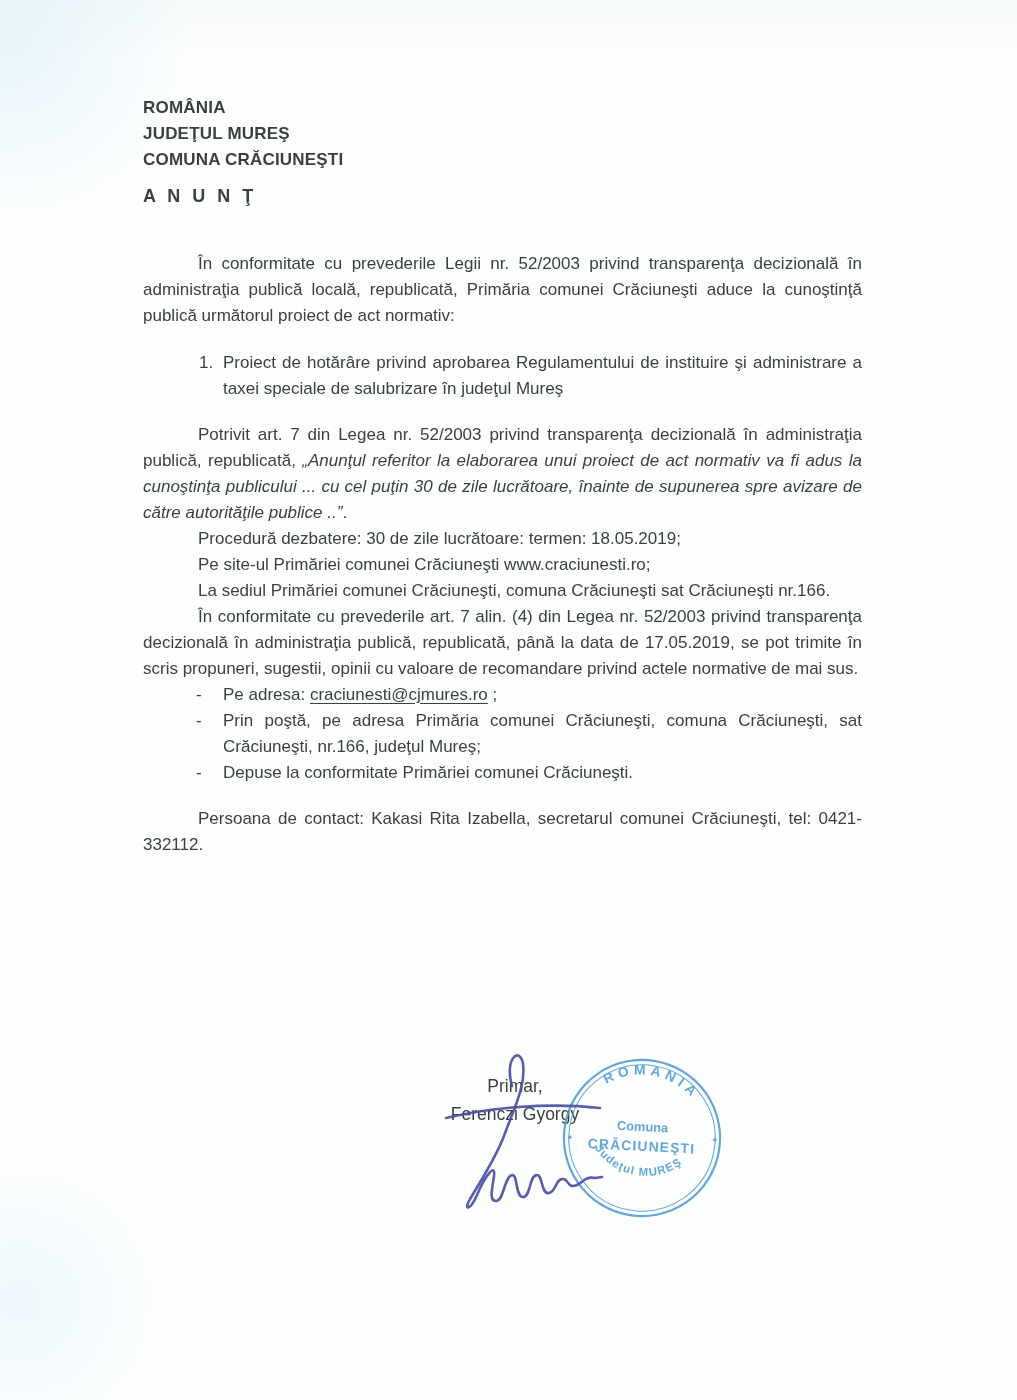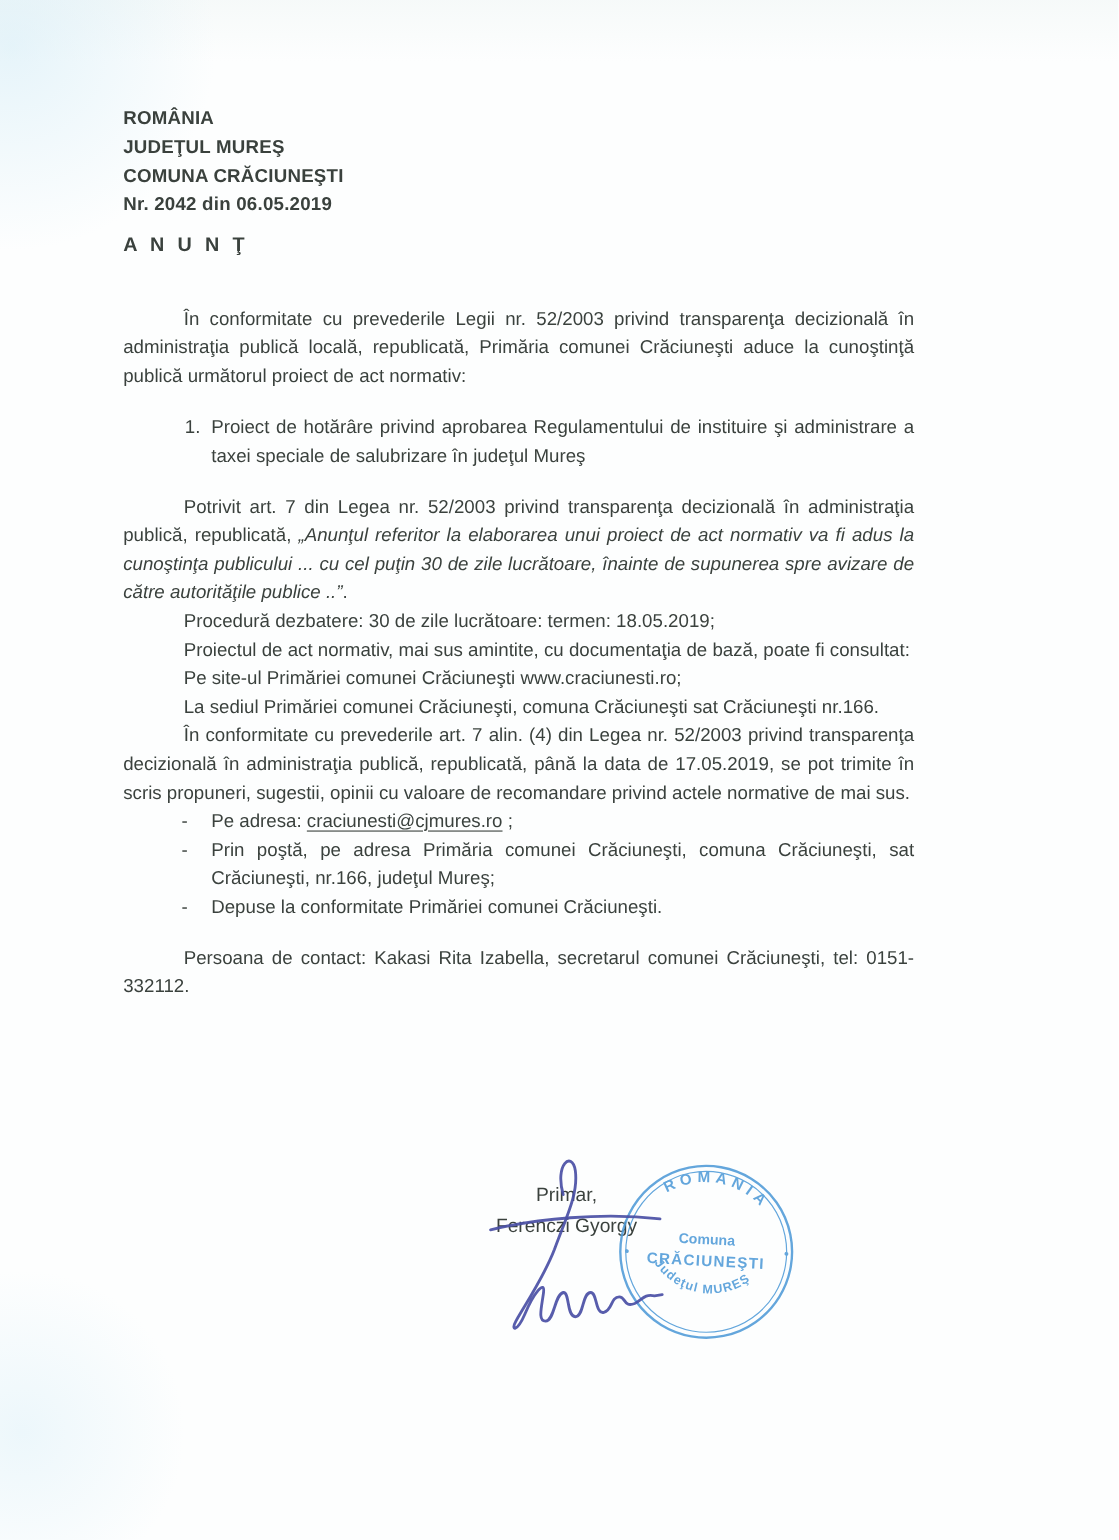--- a/index.html
+++ b/index.html
@@ -20,21 +20,21 @@
     content:"";
     position:absolute;inset:0;
     background:
       radial-gradient(circle at 1% 3%, rgba(202,232,245,.45), rgba(202,232,245,0) 11%),
       radial-gradient(circle at 2% 93%, rgba(206,234,246,.35), rgba(206,234,246,0) 9%),
       linear-gradient(to bottom, rgba(225,236,235,.25), rgba(225,236,235,0) 4%);
     pointer-events:none;
   }
   .content{
     position:absolute;
-    left:112px;top:95px;width:719px;
+    left:143px;top:95px;width:719px;
     font-size:17px;line-height:26px;
   }
   .hdr-line{font-weight:bold;letter-spacing:.2px;}
   .doc-title{
     font-weight:bold;
     font-size:18px;
     letter-spacing:3.5px;
     text-align:left;
     margin:10px 0 42px 0;
   }
@@ -98,53 +98,51 @@
 </style>
 </head>
 <body>
 
 <div class="page" style="color: rgb(58, 65, 61);">
   <div class="content">
 
     <div class="hdr-line">ROMÂNIA</div>
     <div class="hdr-line">JUDEŢUL MUREŞ</div>
     <div class="hdr-line">COMUNA CRĂCIUNEŞTI</div>
-    <div class="hdr-line">Nr. 2042 din 06.05.2019</div>
 
     <div class="doc-title">A N U N Ţ</div>
 
     <p class="para mb22">În conformitate cu prevederile Legii nr. 52/2003 privind transparenţa decizională în administraţia publică locală, republicată, Primăria comunei Crăciuneşti aduce la cunoştinţă publică următorul proiect de act normativ:</p>
 
     <div class="num-item">
       <span class="num">1.</span>
       <span>Proiect de hotărâre privind aprobarea Regulamentului de instituire şi administrare a taxei speciale de salubrizare în judeţul Mureş</span>
     </div>
 
     <p class="para"><span>Potrivit art. 7 din Legea nr. 52/2003 privind transparenţa decizională în administraţia publică, republicată, </span><span class="quote">„Anunţul referitor la elaborarea unui proiect de act normativ va fi adus la cunoştinţa publicului ... cu cel puţin 30 de zile lucrătoare, înainte de supunerea spre avizare de către autorităţile publice ..”</span><span>.</span></p>
 
     <p class="para">Procedură dezbatere: 30 de zile lucrătoare: termen: 18.05.2019;</p>
-    <p class="para">Proiectul de act normativ, mai sus amintite, cu documentaţia de bază, poate fi consultat:</p>
     <p class="para">Pe site-ul Primăriei comunei Crăciuneşti www.craciunesti.ro;</p>
     <p class="para">La sediul Primăriei comunei Crăciuneşti, comuna Crăciuneşti sat Crăciuneşti nr.166.</p>
     <p class="para">În conformitate cu prevederile art. 7 alin. (4) din Legea nr. 52/2003 privind transparenţa decizională în administraţia publică, republicată, până la data de 17.05.2019, se pot trimite în scris propuneri, sugestii, opinii cu valoare de recomandare privind actele normative de mai sus.</p>
 
     <div class="bullet">
       <span class="dash">-</span>
       <span>Pe adresa: </span><span class="email-link">craciunesti@cjmures.ro</span><span> ;</span>
     </div>
     <div class="bullet">
       <span class="dash">-</span>
       <span>Prin poştă, pe adresa Primăria comunei Crăciuneşti, comuna Crăciuneşti, sat Crăciuneşti, nr.166, judeţul Mureş;</span>
     </div>
     <div class="bullet">
       <span class="dash">-</span>
       <span>Depuse la conformitate Primăriei comunei Crăciuneşti.</span>
     </div>
 
-    <p class="para contact-para">Persoana de contact: Kakasi Rita Izabella, secretarul comunei Crăciuneşti, tel: 0151-332112.</p>
+    <p class="para contact-para">Persoana de contact: Kakasi Rita Izabella, secretarul comunei Crăciuneşti, tel: 0421-332112.</p>
   </div>
 
   <div class="sig-block">
     <div class="sig-role">Primar,</div>
     <div class="sig-name">Ferenczi Gyorgy</div>
   </div>
 
   <svg class="stamp-svg" viewBox="0 0 170 170" aria-hidden="true">
     <circle class="ring" cx="85" cy="85" r="79" stroke-width="2.2"></circle>
     <circle class="ring" cx="85" cy="85" r="74" stroke-width="1.1"></circle>

